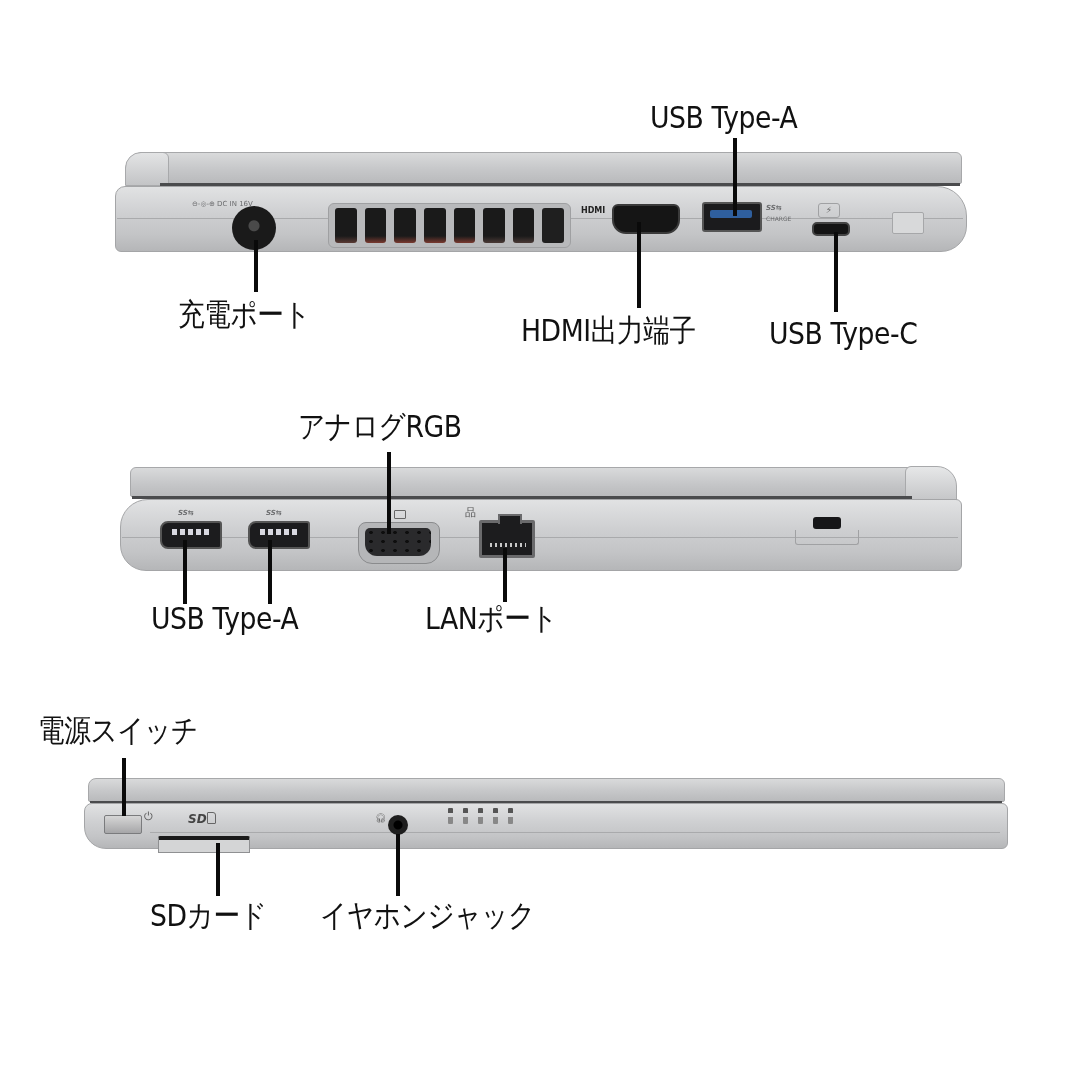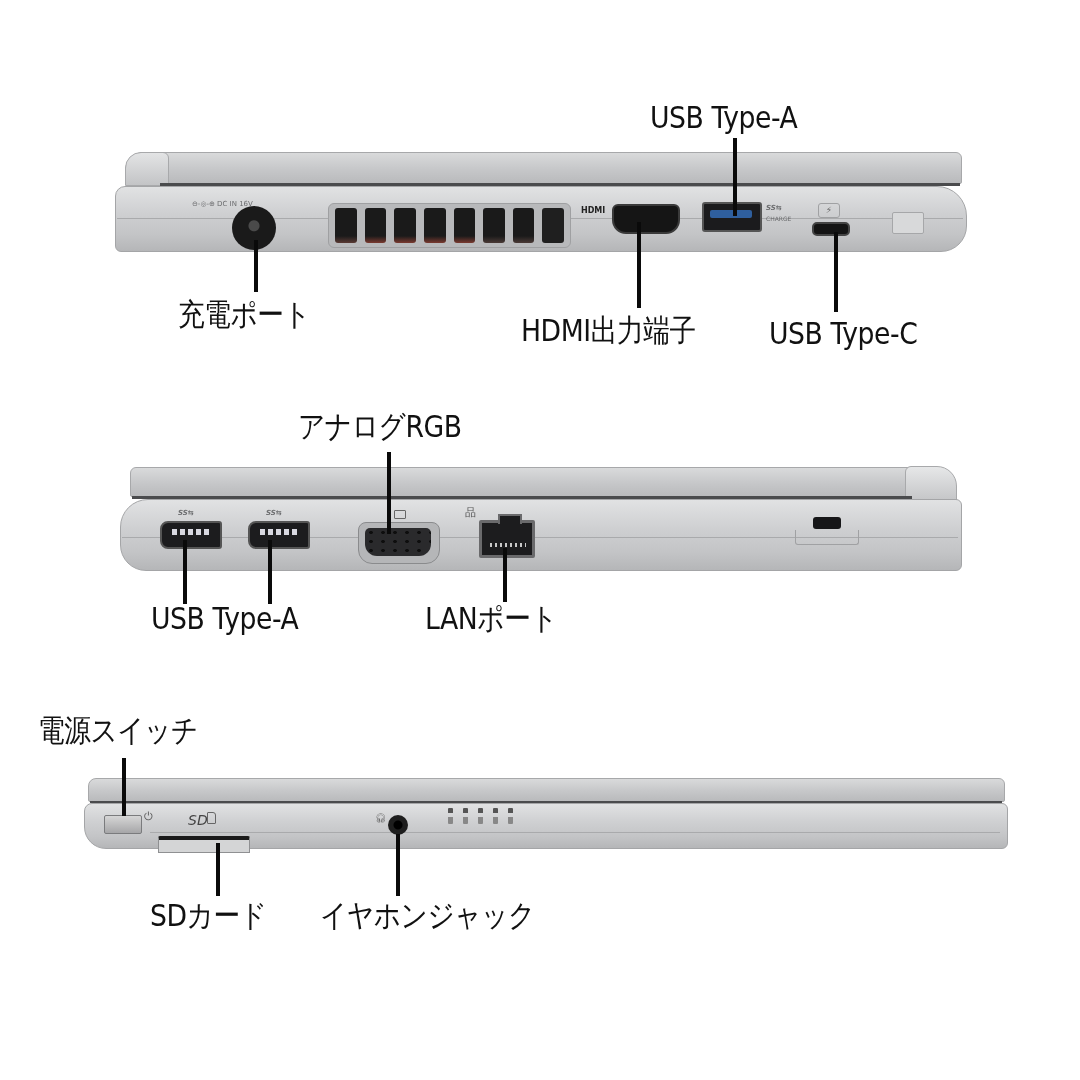--- a/index.html
+++ b/index.html
@@ -108,21 +108,21 @@
 </div>
 
 <div>
   <div class="lid" style="left:88px; top:778px; width:915px; height:22px; border-radius:8px 6px 2px 2px;"></div>
   <div class="seam" style="left:90px; top:801px; width:912px; height:2px;"></div>
   <div class="base" style="left:84px; top:803px; width:922px; height:44px; border-radius:8px 6px 6px 22px;"></div>
   <div class="abs" style="left:150px; top:832px; width:850px; height:1px; background:#a9aaac;"></div>
 
   <div class="port" style="left:104px; top:815px; width:36px; height:17px; background:linear-gradient(#d6d6d6,#a6a6a8); border:1px solid #7a7b7d; border-radius:2px;"></div>
   <div class="abs" style="left:144px; top:810px; font-size:11px; color:#555;">⏻</div>
-  <div class="abs" style="left:188px; top:812px; font-size:14px; font-weight:normal; font-style:italic; color:#444;">SD</div>
+  <div class="abs" style="left:188px; top:812px; font-size:12px; font-weight:bold; font-style:italic; color:#444;">SD</div>
   <div class="abs" style="left:207px; top:812px; width:7px; height:10px; border:1px solid #666; border-radius:1px 3px 1px 1px;"></div>
   <div class="port" style="left:158px; top:836px; width:90px; height:12px; background:#d4d5d6; border:1px solid #8f9092; border-top:4px solid #1a1a1a; border-radius:2px 2px 0 0;"></div>
 
   <div class="abs" style="left:375px; top:813px; font-size:9px; color:#666;">🎧︎</div>
   <div class="port" style="left:388px; top:815px; width:20px; height:20px; border-radius:50%; background:radial-gradient(circle,#000 0 4px,#1e1e1e 5px 100%);"></div>
 
   <div class="abs" style="left:448px; top:808px; display:flex; gap:10px;">
     <div style="width:5px; height:16px; background:linear-gradient(#555 0 5px, transparent 5px 9px, #888 9px 100%); border-radius:1px;"></div>
     <div style="width:5px; height:16px; background:linear-gradient(#555 0 5px, transparent 5px 9px, #888 9px 100%); border-radius:1px;"></div>
     <div style="width:5px; height:16px; background:linear-gradient(#555 0 5px, transparent 5px 9px, #888 9px 100%); border-radius:1px;"></div>

